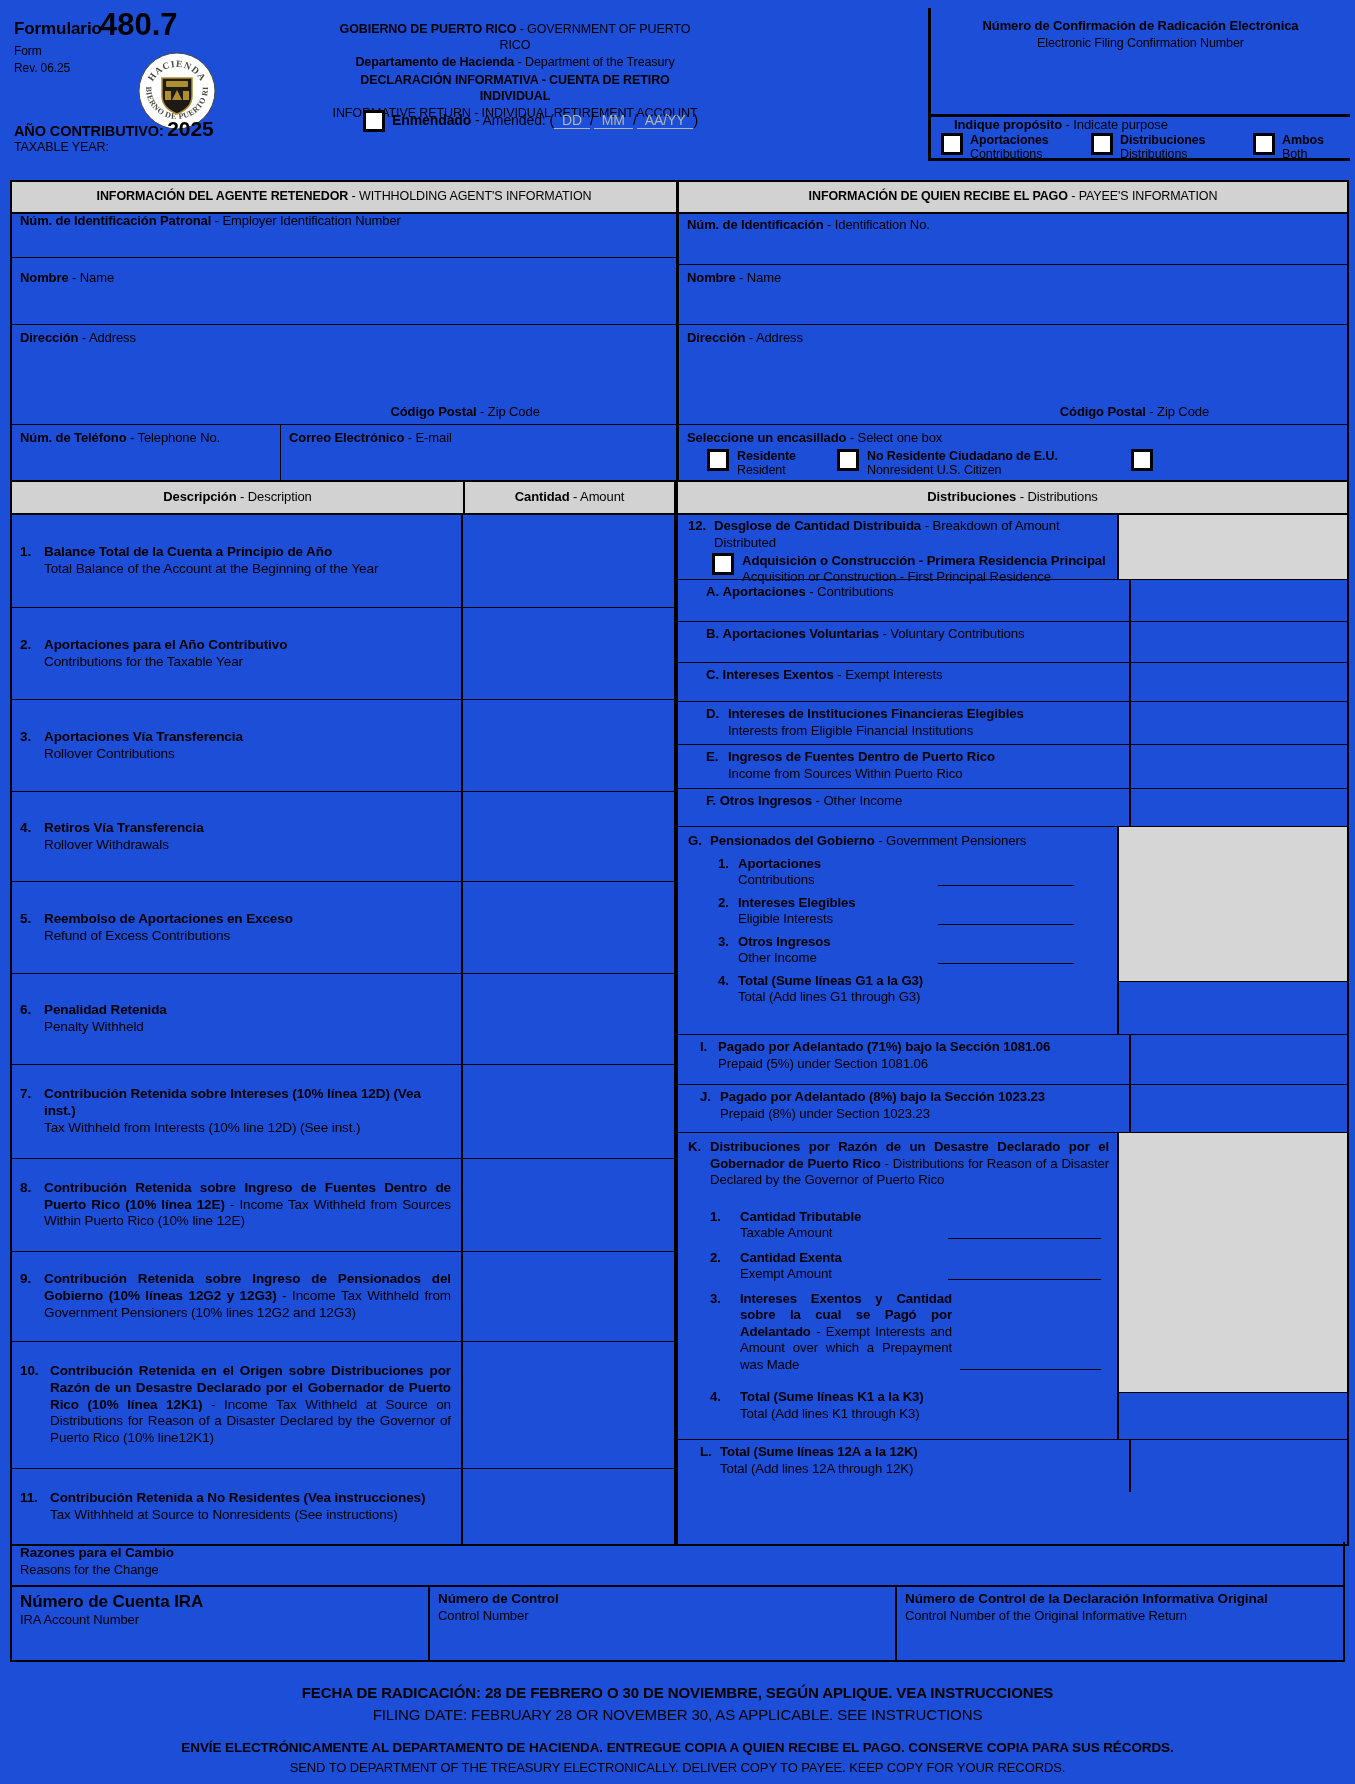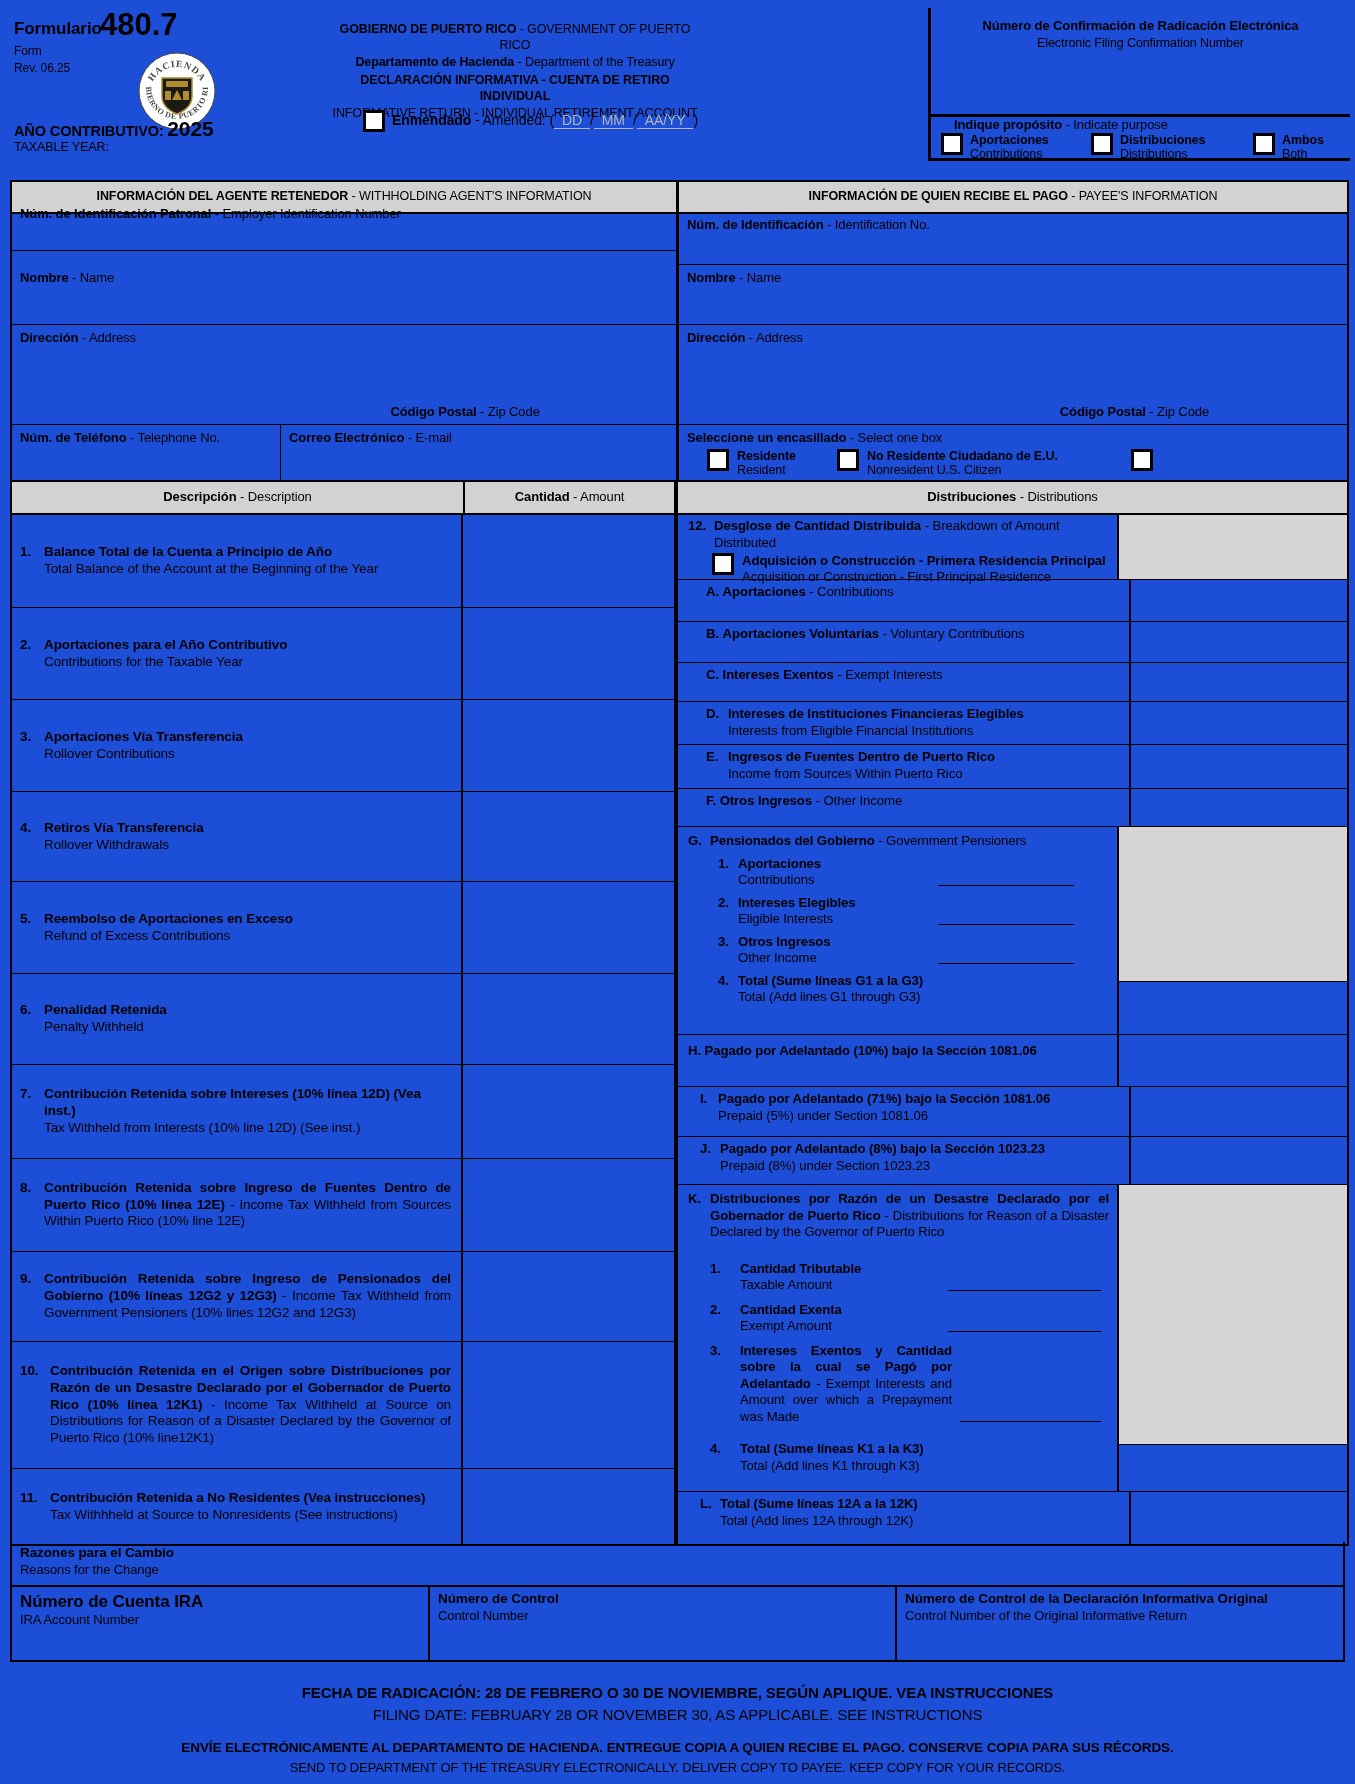--- a/index.html
+++ b/index.html
@@ -139,21 +139,21 @@
     </div>
   </div>
 
   <div class="abs infobox">
     <div class="vmid"></div>
 
     <div class="half" style="left:0;width:664px;">
       <div class="ihead">
         <span><span class="b">INFORMACIÓN DEL AGENTE RETENEDOR</span><span> - WITHHOLDING AGENT'S INFORMATION</span></span>
       </div>
-      <div class="irow" style="top:19px;height:50px;">
+      <div class="irow" style="top:26px;height:50px;">
         <span class="b">Núm. de Identificación Patronal</span><span> - Employer Identification Number</span>
       </div>
       <div class="irow" style="top:83px;height:60px;">
         <span class="b">Nombre</span><span> - Name</span>
       </div>
       <div class="irow" style="top:143px;height:100px;">
         <span class="b">Dirección</span><span> - Address</span>
         <span class="ziplab"><span class="b">Código Postal</span><span> - Zip Code</span></span>
       </div>
       <div class="irow" style="top:243px;height:54.5px;border-bottom:none;padding:0;display:flex;">
@@ -411,24 +411,20 @@
                 <span><span class="b">Total (Sume líneas G1 a la G3)</span><br><span>Total (Add lines G1 through G3)</span></span>
               </div>
           </div>
         </div>
         <div class="ramt">
           <div class="shade subblk" style="height:155px;"></div>
           <div style="height:51px;"></div>
         </div>
       </div>
 
-      <div class="rrow" style="height:52px;">
-        <div class="rdesc" style="padding-top:8px;"><span><span class="b" style="padding-left:0;">H.</span> <span class="b">Pagado por Adelantado (10%) bajo la Sección 1081.06</span></span></div>
-        <div class="ramt"></div>
-      </div>
 
       <div class="rrow" style="height:50px;">
         <div class="rdesc vc">
             <div class="item">
               <span class="n b" style="width:18px;">I.</span>
               <div><span class="b">Pagado por Adelantado (71%) bajo la Sección 1081.06</span><br><span>Prepaid (5%) under Section 1081.06</span></div>
             </div>
           </div>
         <div class="ramt"></div>
       </div>

